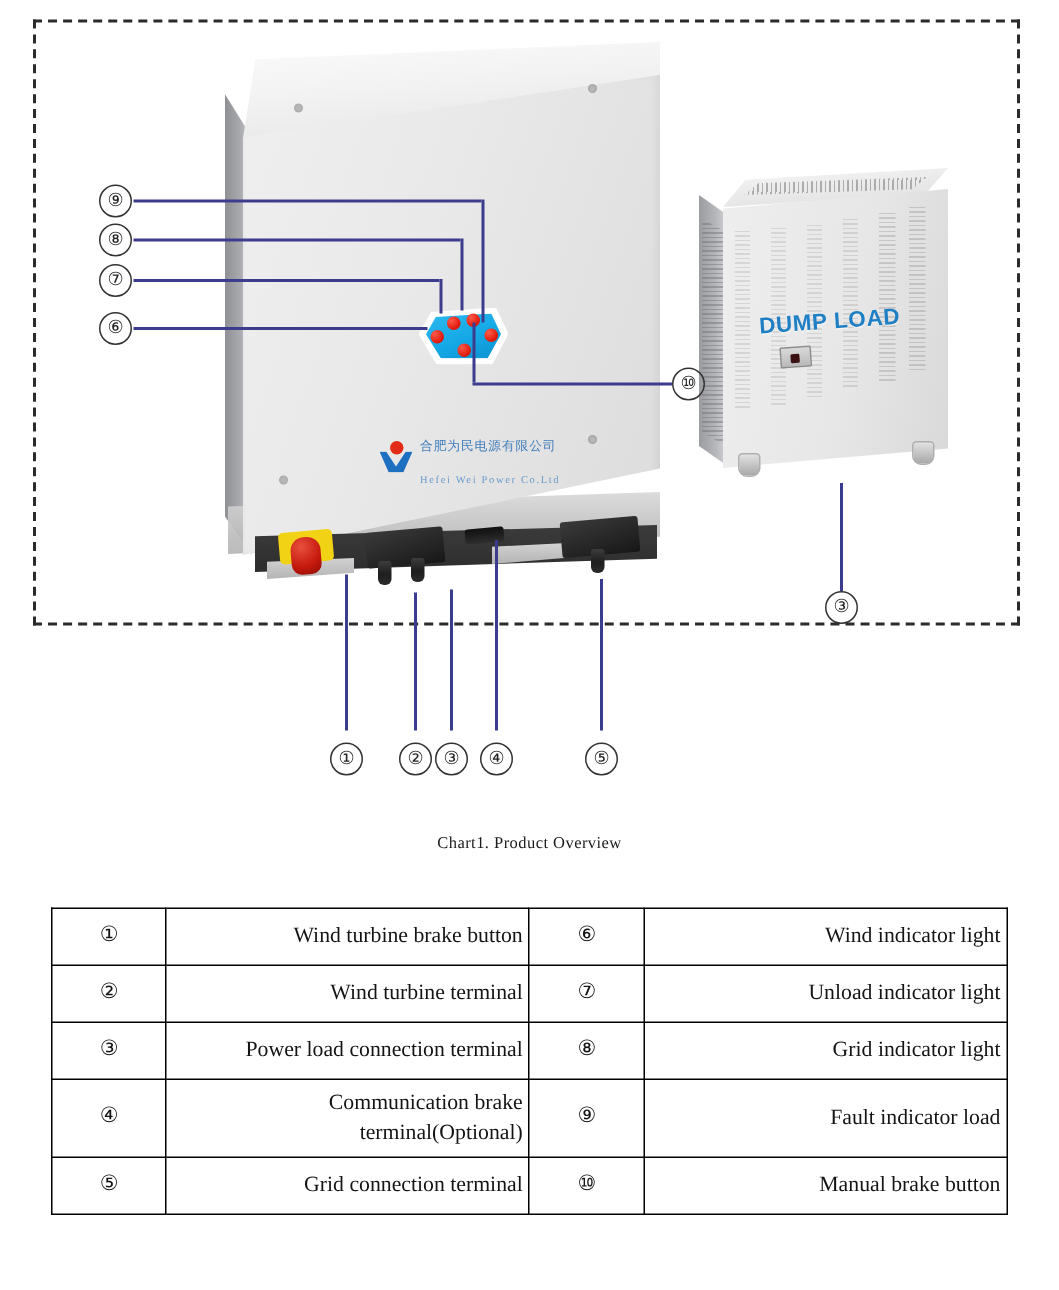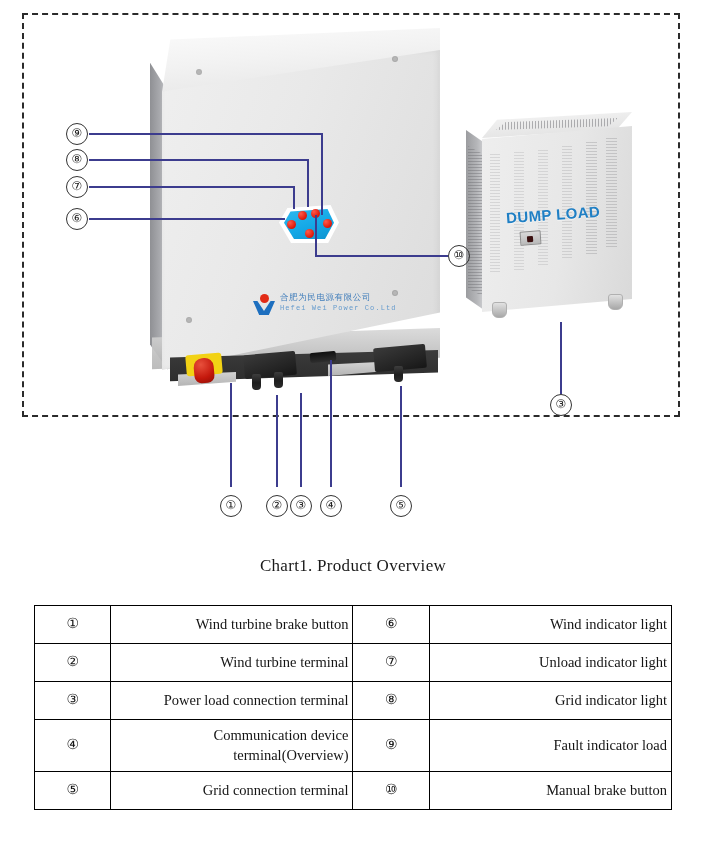--- a/index.html
+++ b/index.html
@@ -119,24 +119,24 @@
     clip-path: polygon(0% 0%, 20% 0%, 50% 72%, 80% 0%, 100% 0%, 72% 100%, 28% 100%);
   }
   .logo-cn {
     position: absolute; left: 27px; top: 2px;
     font-size: 8.5px; letter-spacing: .6px;
     color: #2a6fb5; white-space: nowrap;
     font-family: Liberation Serif, serif;
     opacity: .88;
   }
   .logo-en {
-    position: absolute; left: 27px; top: 14px;
+    position: absolute; left: 27px; top: 26px;
     font-size: 7px; letter-spacing: 1.1px;
     color: #4f8ec9; white-space: nowrap;
-    font-family: Liberation Mono, monospace;
+    font-family: Liberation Serif, serif;
     opacity: .85;
   }
 
   
   #connectors { position: absolute; left: 8px; top: 316px; width: 292px; height: 64px; }
   .conn-shelf {
     position: absolute; left: 12px; top: 6px;
     width: 268px; height: 34px;
     background: linear-gradient(180deg,#3b3b3b 0%, #2c2c2c 100%);
     clip-path: polygon(0% 22%, 100% 0%, 100% 66%, 0% 92%);
@@ -237,21 +237,21 @@
     position: absolute; width: 13px; height: 14px;
     background: linear-gradient(180deg,#e2e2e2 0%, #c2c2c2 55%, #a8a8a8 100%);
     border-radius: 3px 3px 6px 6px;
     border: 1px solid #b0b0b0;
   }
 
   
   #caption {
     position: absolute; left: 0; top: 556px; width: 706px;
     text-align: center;
-    font-size: 17px;
+    font-size: 11px;
     color: #1a1a1a;
     letter-spacing: .3px;
   }
 
   
   #legend-table {
     position: absolute;
     left: 34px; top: 605px;
     width: 638px;
     border-collapse: collapse;
@@ -399,21 +399,21 @@
       <td class="lbl">Unload indicator light</td>
     </tr>
     <tr>
       <td class="num">③</td>
       <td class="lbl">Power load connection terminal</td>
       <td class="num">⑧</td>
       <td class="lbl">Grid indicator light</td>
     </tr>
     <tr>
       <td class="num">④</td>
-      <td class="lbl">Communication device terminal(Overview)</td>
+      <td class="lbl">Communication brake terminal(Optional)</td>
       <td class="num">⑨</td>
       <td class="lbl">Fault indicator load</td>
     </tr>
     <tr>
       <td class="num">⑤</td>
       <td class="lbl">Grid connection terminal</td>
       <td class="num">⑩</td>
       <td class="lbl">Manual brake button</td>
     </tr>
   </tbody>

